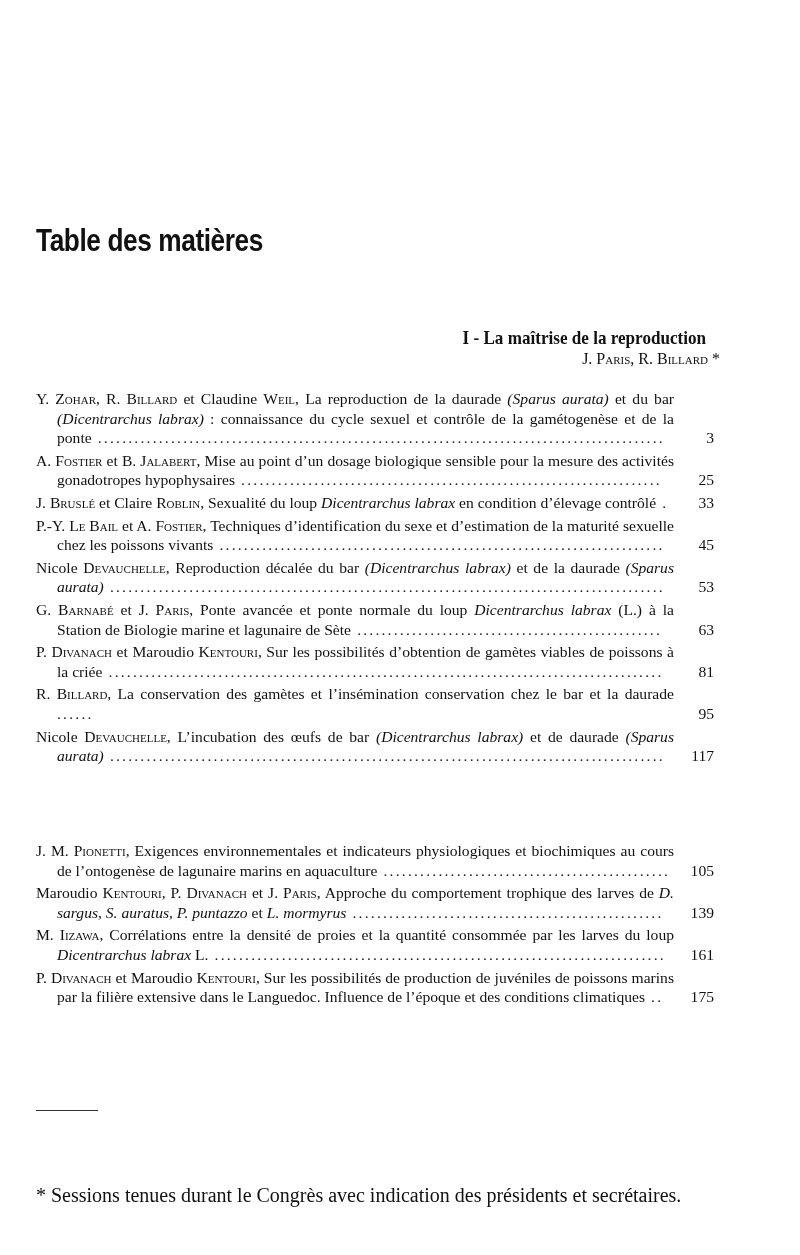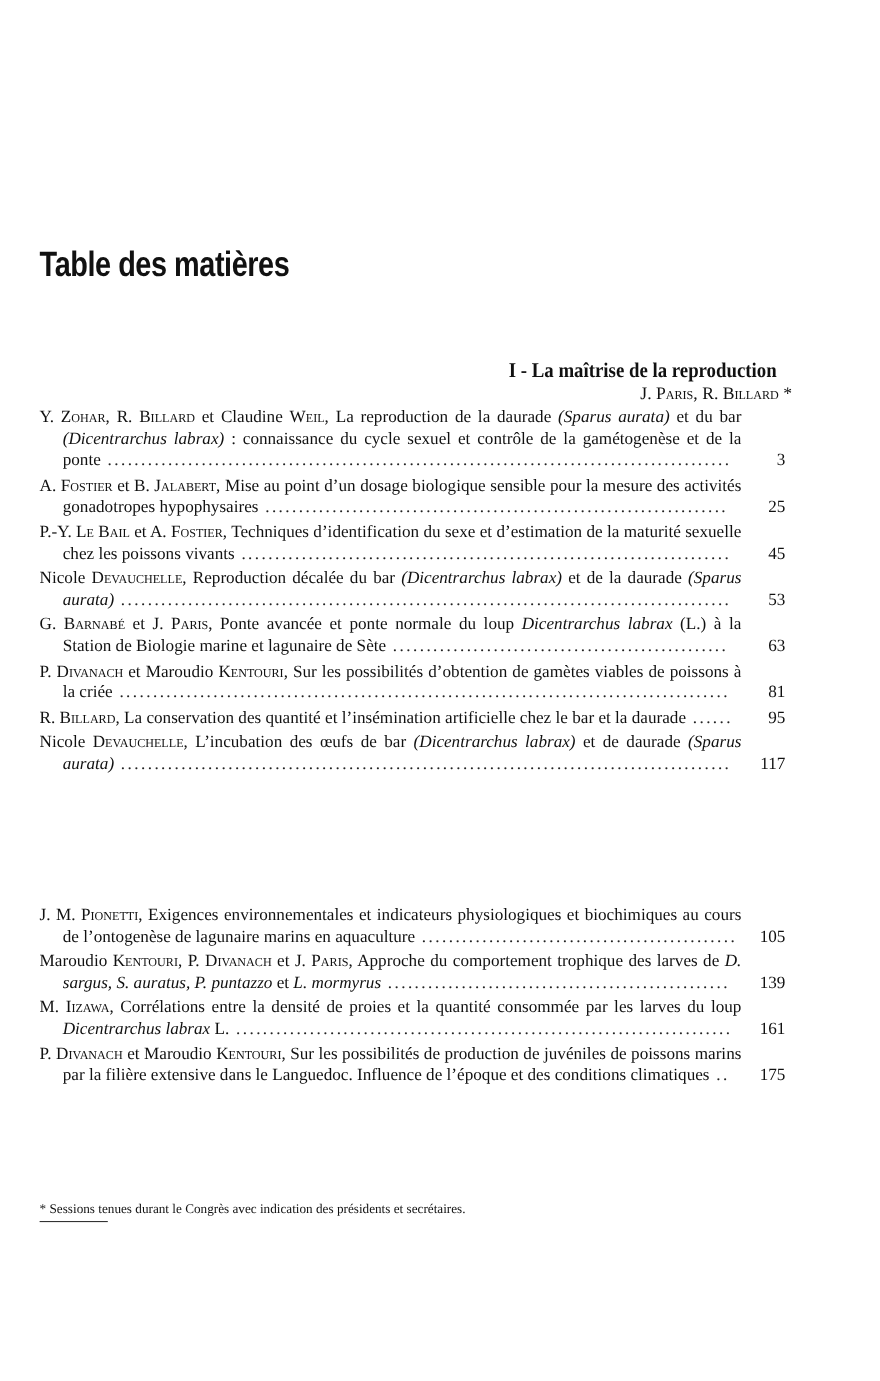--- a/index.html
+++ b/index.html
@@ -17,61 +17,62 @@
   }
   .section { position: absolute; left: 36px; width: 684px; }
   .section-head { text-align: right; }
   .section-title {
     font-size: 19px; font-weight: bold; line-height: 22px;
     transform: scaleX(0.9); display: inline-block;
   }
   .section-chairs { font-size: 16px; line-height: 19px; }
   .sc { font-variant: small-caps; }
   .it { font-style: italic; }
-  .entries { margin-top: 2px; }
+  .entries { margin-top: 21px; }
   .entry {
     position: relative; font-size: 15.6px; line-height: 19.6px;
     padding-left: 21px; text-indent: -21px; padding-right: 46px;
     margin-bottom: 3px; text-align: justify;
   }
   .dots {
     letter-spacing: 2.2px; color: #222;
     display: inline;
   }
   .page-num {
     position: absolute; right: 6px; bottom: 0;
     text-indent: 0; font-size: 15.6px;
   }
   .rule {
     position: absolute; left: 36px; top: 1110px; width: 62px;
     border-top: 1px solid #333;
   }
   .footnote {
-    position: absolute; left: 36px; top: 1090px;
-    font-size: 12px; line-height: 18px;
+    position: absolute; left: 36px; top: 1186px;
+    font-size: 20px; line-height: 18px;
   }
 </style>
 </head>
 <body>
 
 <h1 class="page-title">Table des matières</h1>
 
 <div class="section" id="sec-0" style="top:327px">
   <div class="section-head">
     <div><span class="section-title"><span>I</span> - <span>La maîtrise de la reproduction</span></span></div>
     <div class="section-chairs"><span>J. </span><span class="sc">Paris</span><span>, R. </span><span class="sc">Billard</span><span> *</span></div>
   </div>
   <div class="entries">
       <div class="entry"><span>Y. </span><span class="sc">Zohar</span><span>, R. </span><span class="sc">Billard</span><span> et Claudine </span><span class="sc">Weil</span><span>, La reproduction de la daurade </span><span class="it">(Sparus aurata)</span><span> et du bar </span><span class="it">(Dicentrarchus labrax)</span><span> : connaissance du cycle sexuel et contrôle de la gamétogenèse et de la ponte</span><span class="dots"> .............................................................................................</span><span class="page-num" style="">3</span></div>
       <div class="entry"><span>A. </span><span class="sc">Fostier</span><span> et B. </span><span class="sc">Jalabert</span><span>, Mise au point d’un dosage biologique sensible pour la mesure des activités gonadotropes hypophysaires</span><span class="dots"> .....................................................................</span><span class="page-num" style="">25</span></div>
+      <div class="entry"><span>J. </span><span class="sc">Bruslé</span><span> et Claire </span><span class="sc">Roblin</span><span>, Sexualité du loup </span><span class="it">Dicentrarchus labrax</span><span> en condition d’élevage contrôlé</span><span class="dots"> .</span><span class="page-num" style="">33</span></div>
       <div class="entry"><span>P.-Y. </span><span class="sc">Le Bail</span><span> et A. </span><span class="sc">Fostier</span><span>, Techniques d’identification du sexe et d’estimation de la maturité sexuelle chez les poissons vivants</span><span class="dots"> .........................................................................</span><span class="page-num" style="">45</span></div>
       <div class="entry"><span>Nicole </span><span class="sc">Devauchelle</span><span>, Reproduction décalée du bar </span><span class="it">(Dicentrarchus labrax)</span><span> et de la daurade </span><span class="it">(Sparus aurata)</span><span class="dots"> ...........................................................................................</span><span class="page-num" style="">53</span></div>
       <div class="entry"><span>G. </span><span class="sc">Barnabé</span><span> et J. </span><span class="sc">Paris</span><span>, Ponte avancée et ponte normale du loup </span><span class="it">Dicentrarchus labrax</span><span> (L.) à la Station de Biologie marine et lagunaire de Sète</span><span class="dots"> ..................................................</span><span class="page-num" style="">63</span></div>
       <div class="entry"><span>P. </span><span class="sc">Divanach</span><span> et Maroudio </span><span class="sc">Kentouri</span><span>, Sur les possibilités d’obtention de gamètes viables de poissons à la criée</span><span class="dots"> ...........................................................................................</span><span class="page-num" style="">81</span></div>
-      <div class="entry"><span>R. </span><span class="sc">Billard</span><span>, La conservation des quantité et l’insémination artificielle chez le bar et la daurade</span><span class="dots"> ......</span><span class="page-num" style="">95</span></div>
+      <div class="entry"><span>R. </span><span class="sc">Billard</span><span>, La conservation des gamètes et l’insémination conservation chez le bar et la daurade</span><span class="dots"> ......</span><span class="page-num" style="">95</span></div>
       <div class="entry"><span>Nicole </span><span class="sc">Devauchelle</span><span>, L’incubation des œufs de bar </span><span class="it">(Dicentrarchus labrax)</span><span> et de daurade </span><span class="it">(Sparus aurata)</span><span class="dots"> ...........................................................................................</span><span class="page-num" style="">117</span></div>
     </div>
 </div>
 
 <div class="section" id="sec-1" style="top:820px">
   <div class="entries">
       <div class="entry"><span>J. M. </span><span class="sc">Pionetti</span><span>, Exigences environnementales et indicateurs physiologiques et biochimiques au cours de l’ontogenèse de lagunaire marins en aquaculture</span><span class="dots"> ...............................................</span><span class="page-num" style="">105</span></div>
       <div class="entry"><span>Maroudio </span><span class="sc">Kentouri</span><span>, P. </span><span class="sc">Divanach</span><span> et J. </span><span class="sc">Paris</span><span>, Approche du comportement trophique des larves de </span><span class="it">D. sargus, S. auratus, P. puntazzo</span><span> et </span><span class="it">L. mormyrus</span><span class="dots"> ...................................................</span><span class="page-num" style="">139</span></div>
       <div class="entry"><span>M. </span><span class="sc">Iizawa</span><span>, Corrélations entre la densité de proies et la quantité consommée par les larves du loup </span><span class="it">Dicentrarchus labrax</span><span> L.</span><span class="dots"> ..........................................................................</span><span class="page-num" style="">161</span></div>
       <div class="entry"><span>P. </span><span class="sc">Divanach</span><span> et Maroudio </span><span class="sc">Kentouri</span><span>, Sur les possibilités de production de juvéniles de poissons marins par la filière extensive dans le Languedoc. Influence de l’époque et des conditions climatiques</span><span class="dots"> ..</span><span class="page-num" style="">175</span></div>

